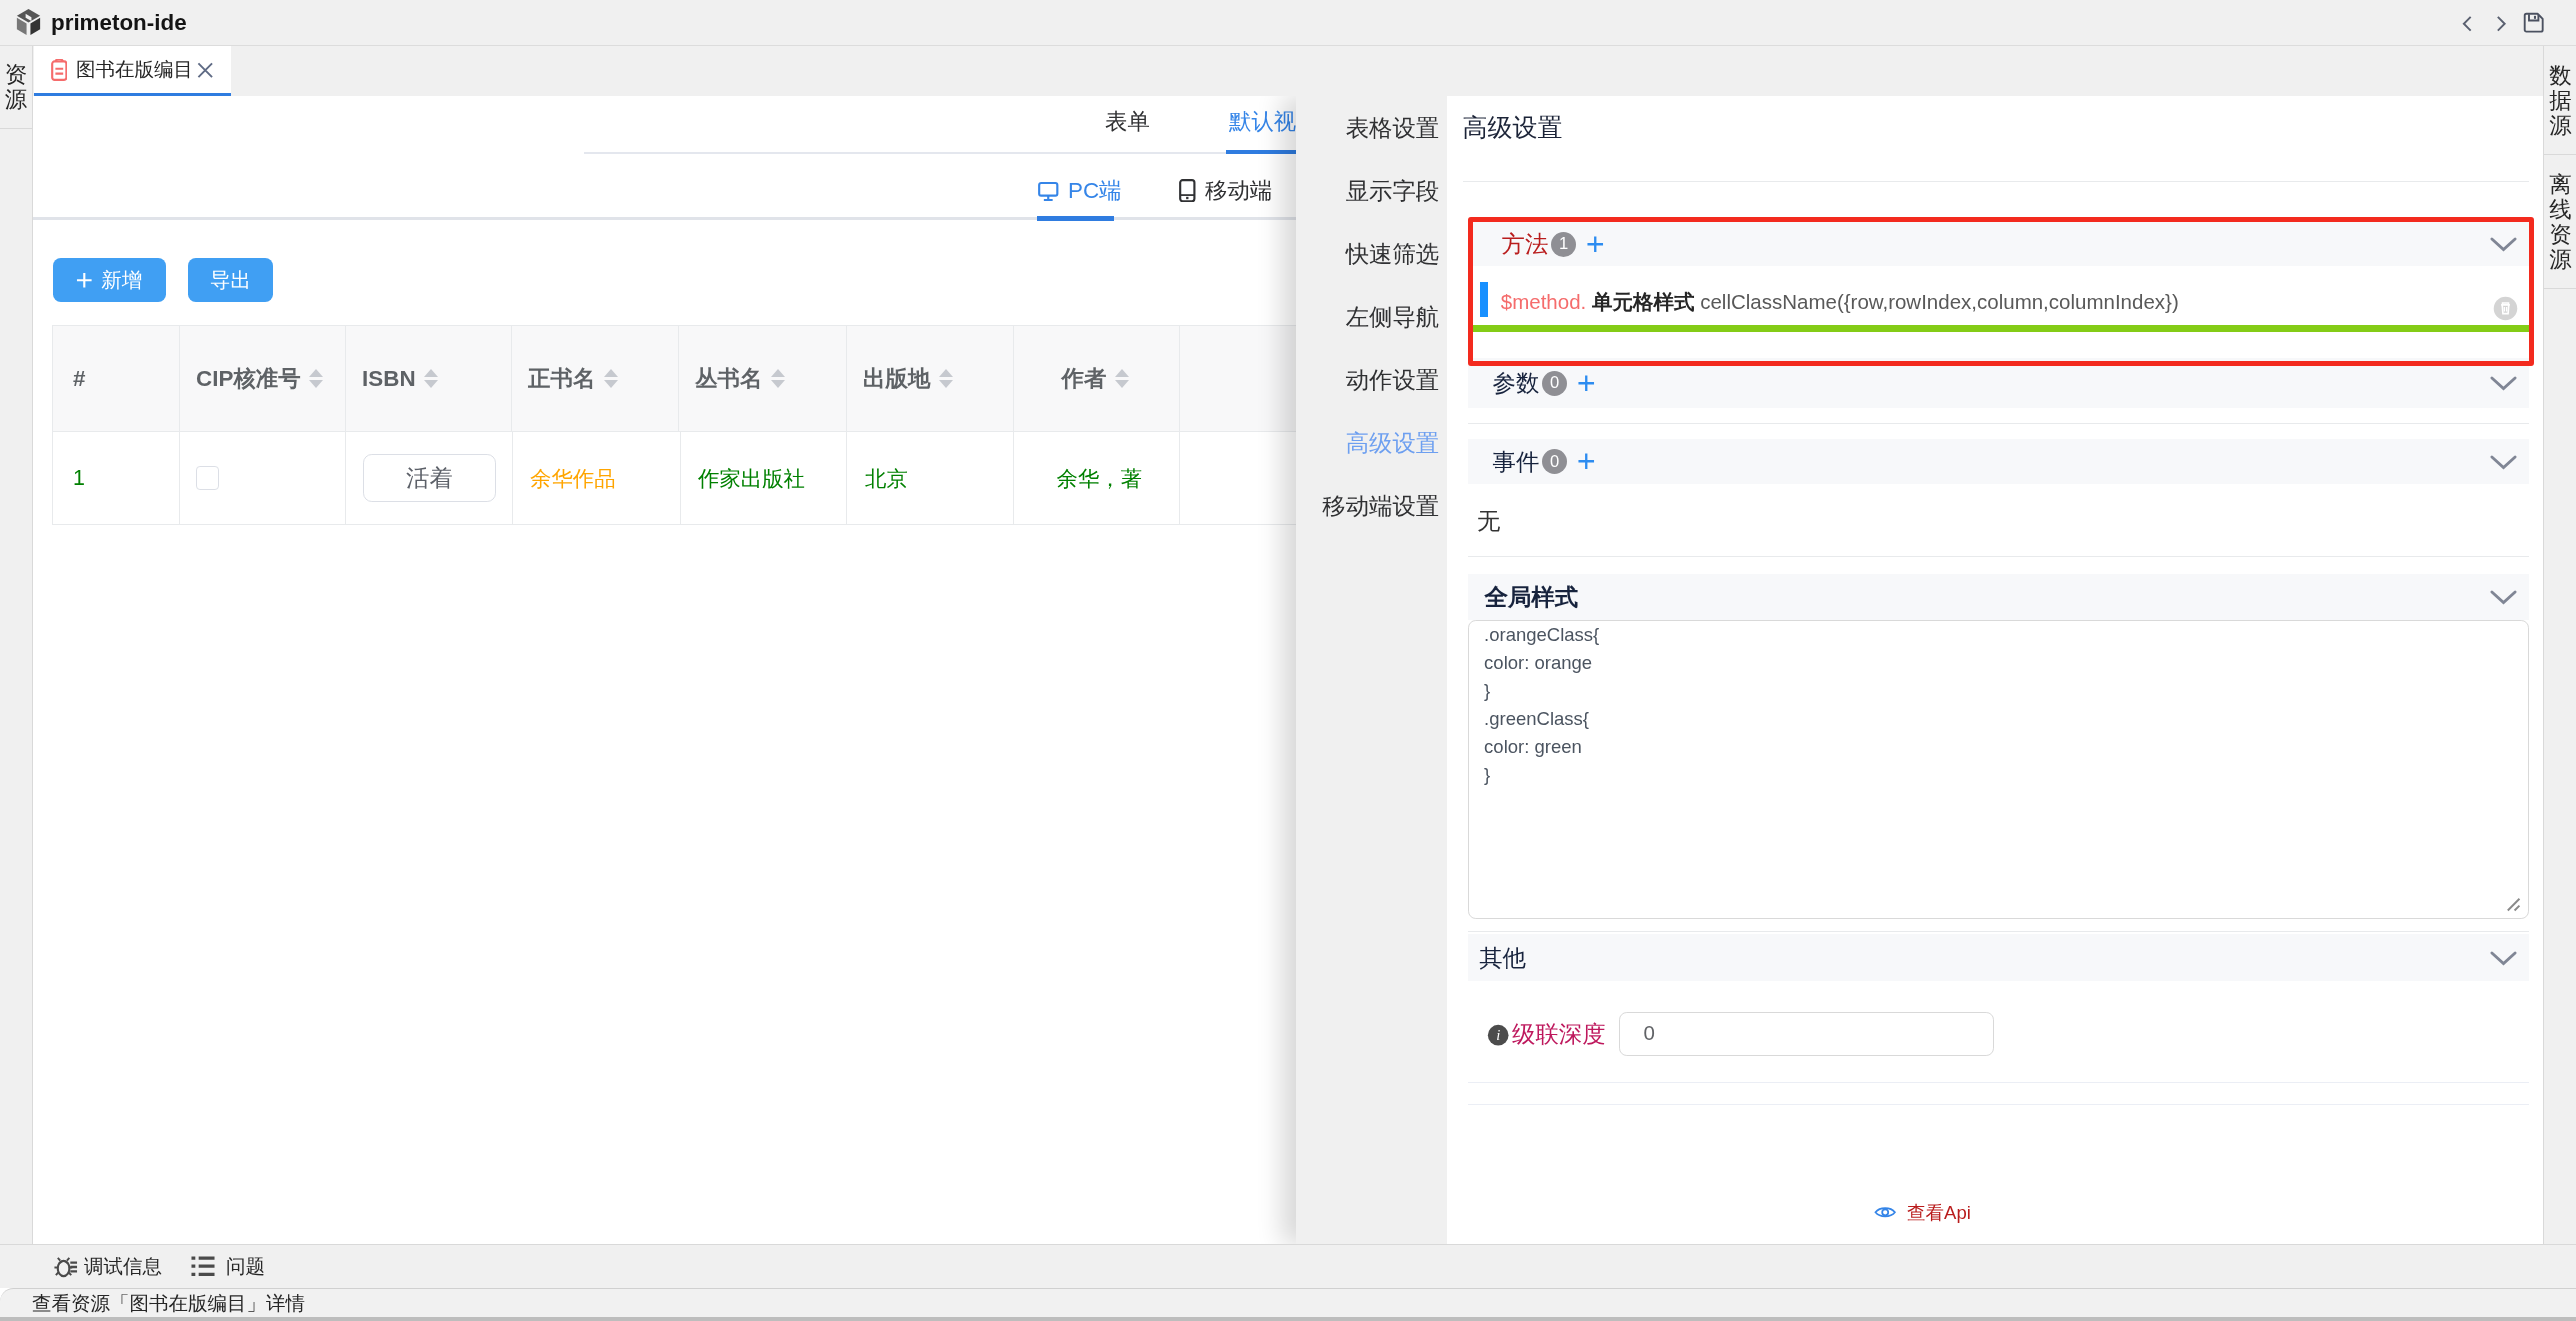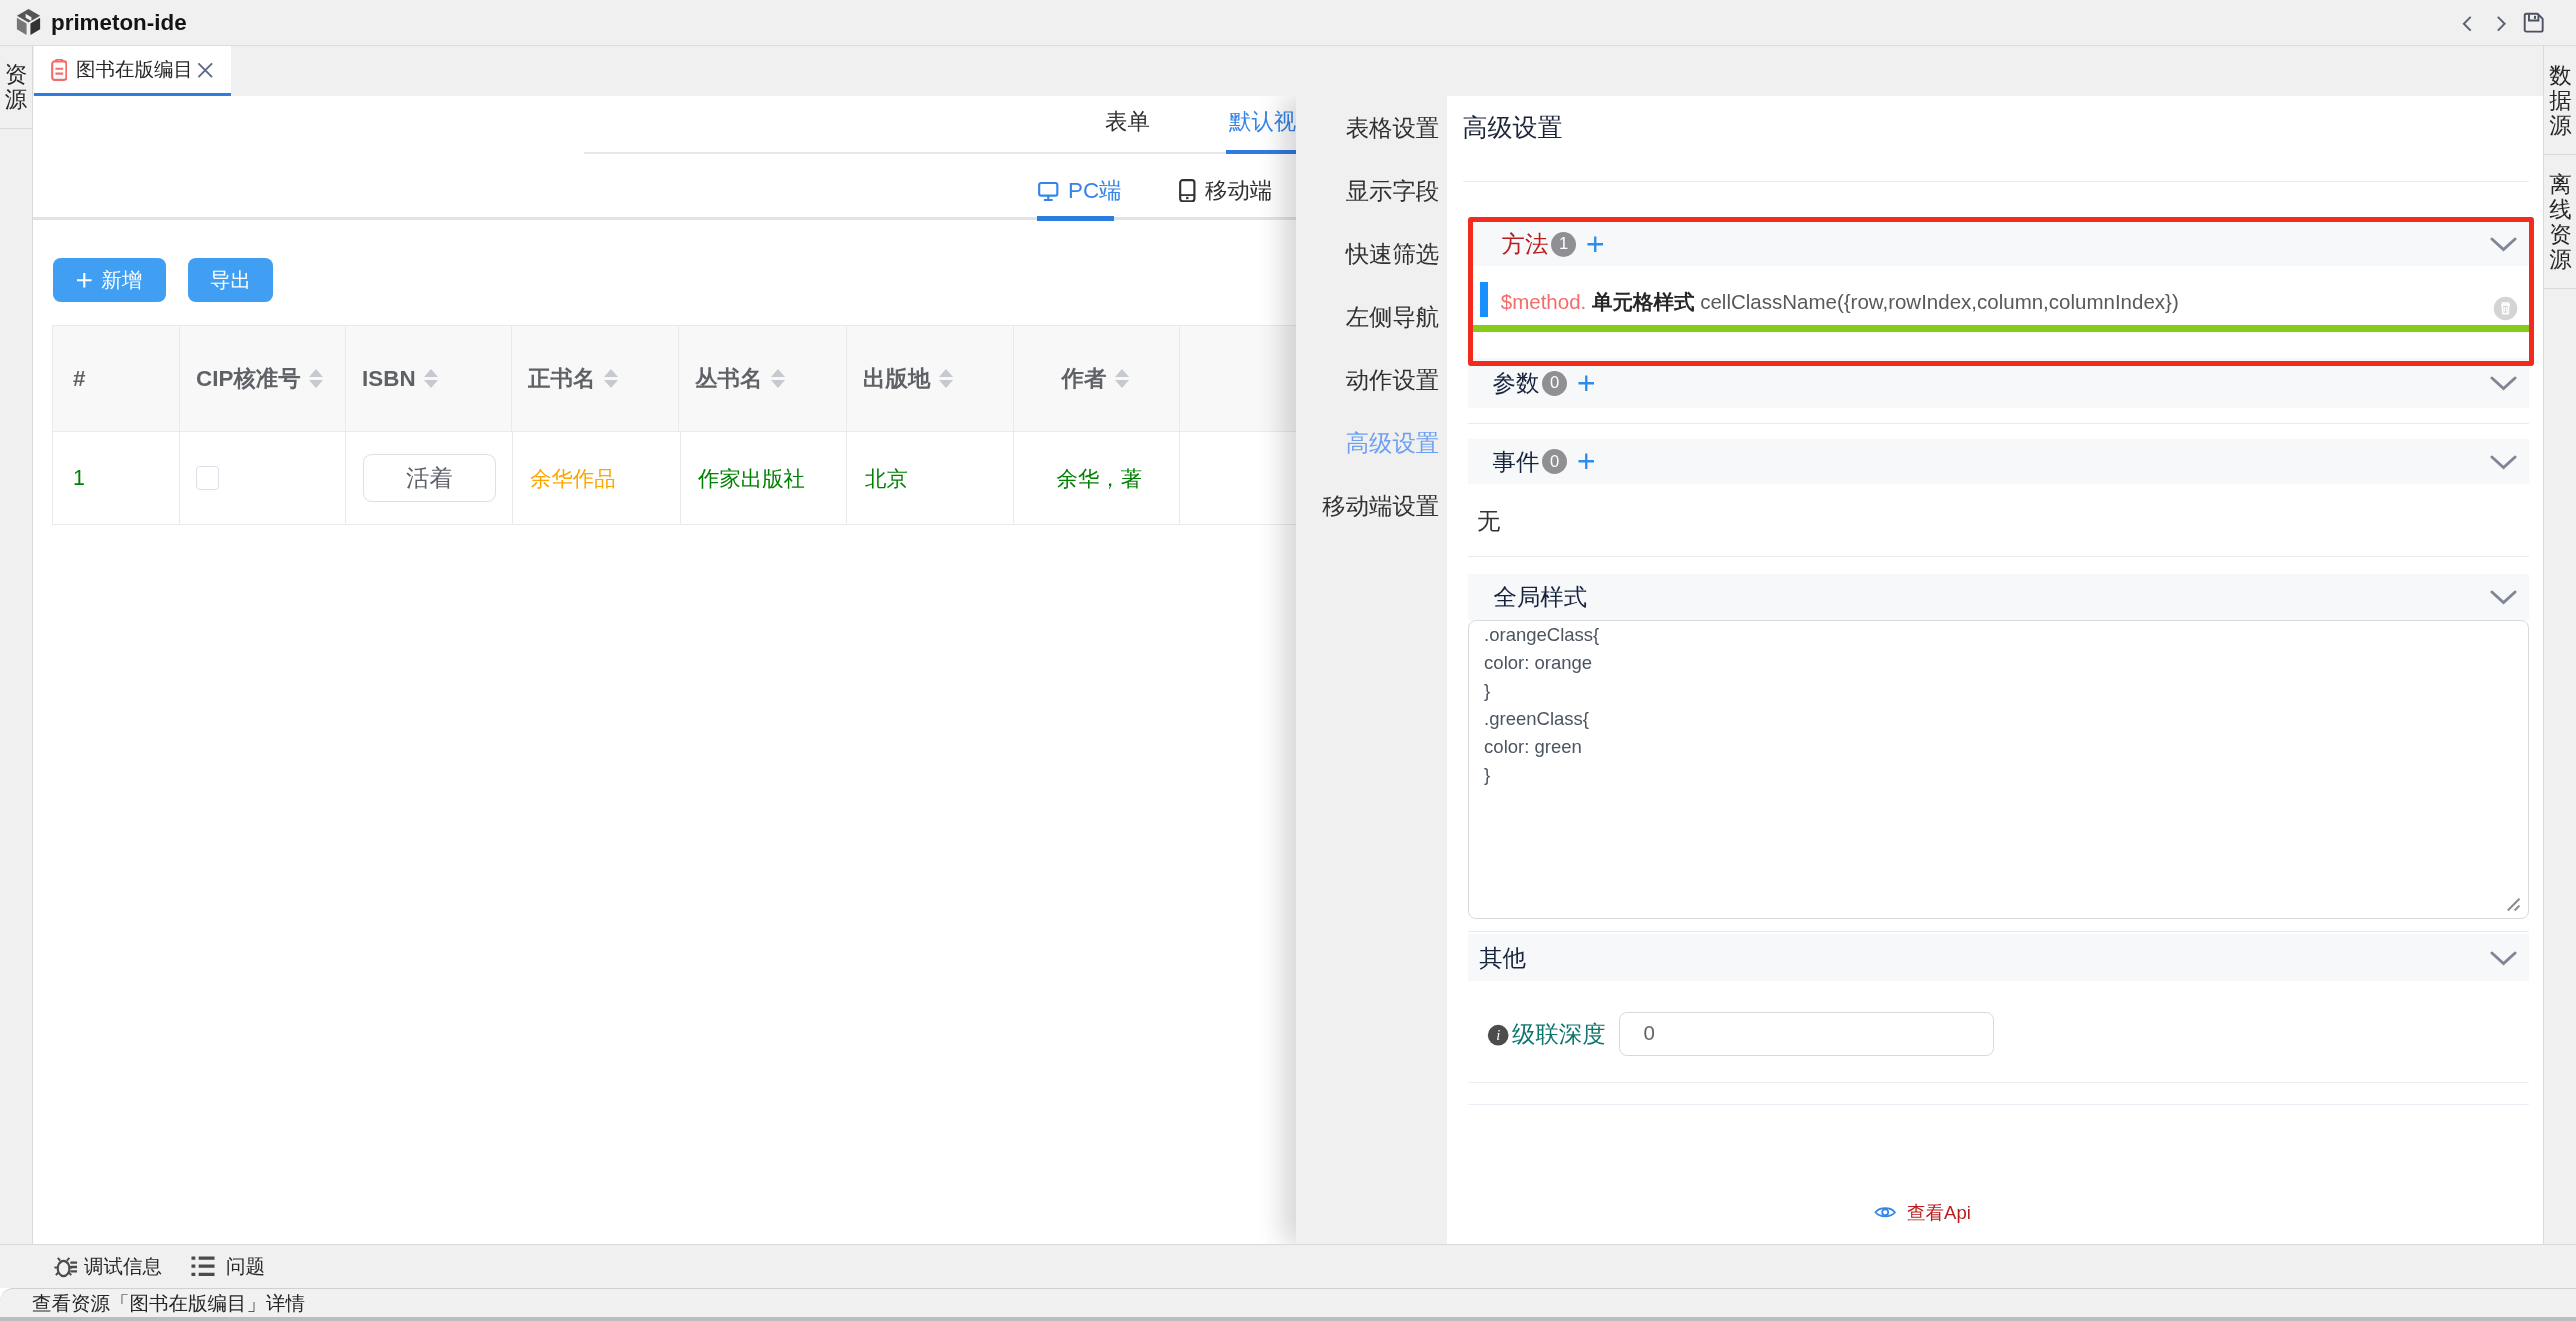--- a/index.html
+++ b/index.html
@@ -221,21 +221,21 @@
           <svg class="plussvg" width="18.5" height="18.5" viewBox="0 0 19 19">
             <path d="M9.5 1.5 V17.5 M1.5 9.5 H17.5" stroke="#2d8cf0" stroke-width="2.4"></path>
           </svg>
         <svg class="chev" width="29" height="17.5" viewBox="0 0 30 18">
             <path d="M3 3 L15 14 L27 3" fill="none" stroke="#808695" stroke-width="3" stroke-linecap="round"></path>
           </svg>
       </div>
       <div class="ttxt" style="left:30px;top:409px;">无</div>
       <div class="divider" style="top:460px;"></div>
       <div class="sechead" style="top:478px;height:46px;">
-          <span class="t" style="margin-left:26px;">全局样式</span>
+          <span class="t" style="margin-left:17px;font-weight:bold;">全局样式</span>
         <svg class="chev" width="29" height="17.5" viewBox="0 0 30 18">
             <path d="M3 3 L15 14 L27 3" fill="none" stroke="#808695" stroke-width="3" stroke-linecap="round"></path>
           </svg>
       </div>
       <div class="codearea">
         <div>.orangeClass{</div>
         <div>color: orange</div>
         <div>}</div>
         <div>.greenClass{</div>
         <div>color: green</div>
@@ -248,21 +248,21 @@
       <div class="sechead" style="top:838px;height:47px;">
           <span class="t" style="margin-left:11.7px;">其他</span>
         <svg class="chev" width="29" height="17.5" viewBox="0 0 30 18">
             <path d="M3 3 L15 14 L27 3" fill="none" stroke="#808695" stroke-width="3" stroke-linecap="round"></path>
           </svg>
       </div>
       <div class="abs" style="left:40px;top:928px;"><svg width="22.4" height="22.4" viewBox="0 0 26 26">
             <circle cx="13" cy="13" r="12" fill="#4c4c4c"></circle>
             <text x="13" y="19" font-size="17" fill="#fff" text-anchor="middle" font-style="italic" font-family="Liberation Serif">i</text>
           </svg></div>
-      <div class="ttxt" style="left:65px;top:922px;color:#0f766e;">级联深度</div>
+      <div class="ttxt" style="left:65px;top:922px;color:#be185d;">级联深度</div>
       <div id="inp0">0</div>
       <div class="divider" style="top:986px;background:#ebeef5;"></div>
       <div class="divider" style="top:1008px;background:#ebeef5;"></div>
       <div class="abs" style="left:427px;top:1104px;display:flex;align-items:center;">
         <svg width="22.4" height="16.6" viewBox="0 0 23 17">
             <path d="M1.5 8.5 C6 2.8 17 2.8 21.5 8.5 C17 14.2 6 14.2 1.5 8.5 Z" fill="none" stroke="#3585e8" stroke-width="1.8"></path>
             <circle cx="11.5" cy="8.5" r="3.1" fill="none" stroke="#3585e8" stroke-width="1.8"></circle>
           </svg>
         <span style="font-size:18.5px;color:#b91c1c;margin-left:10.7px;">查看Api</span>
       </div>

